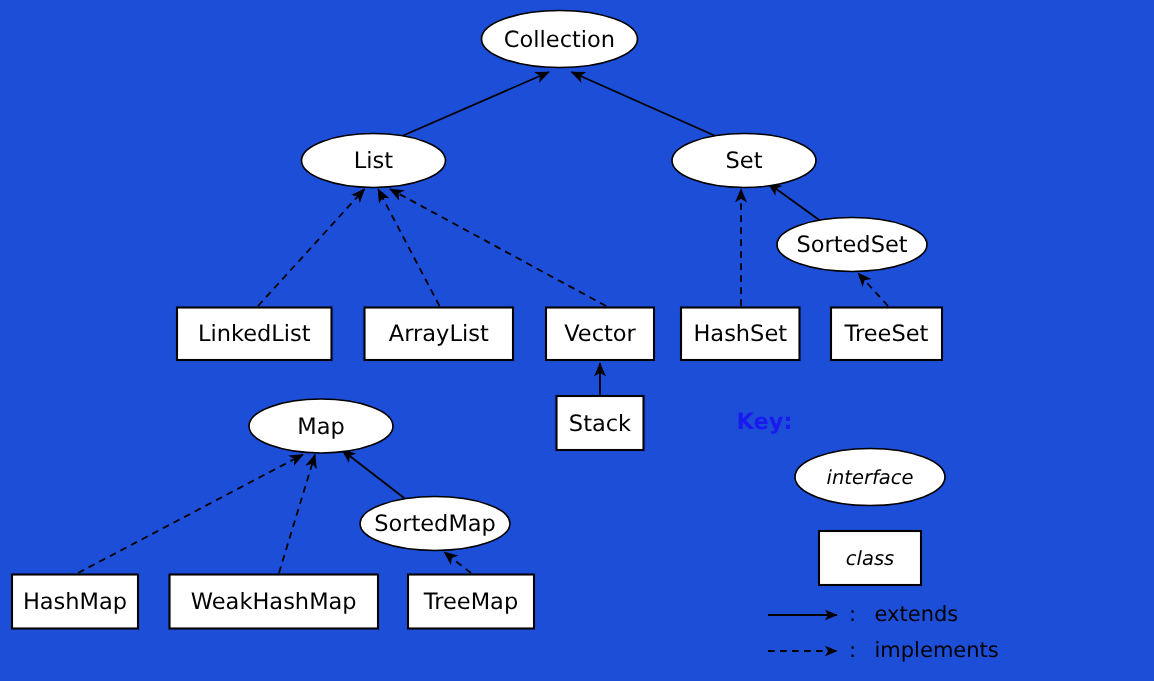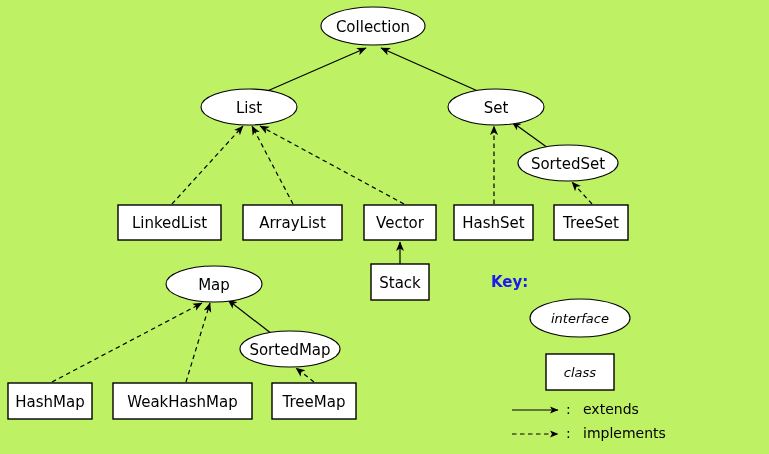--- a/index.html
+++ b/index.html
@@ -4,21 +4,21 @@
 <style>
   html, body {
     margin: 0;
     padding: 0;
     background: #ffffff;
   }
   #diagram-root {
     position: relative;
     width: 769px;
     height: 454px;
-    background: #bef264;
+    background: #1d4ed8;
     font-family: "DejaVu Sans", sans-serif;
     overflow: hidden;
   }
   svg#canvas {
     position: absolute;
     top: 0;
     left: 0;
     width: 769px;
     height: 454px;
   }

